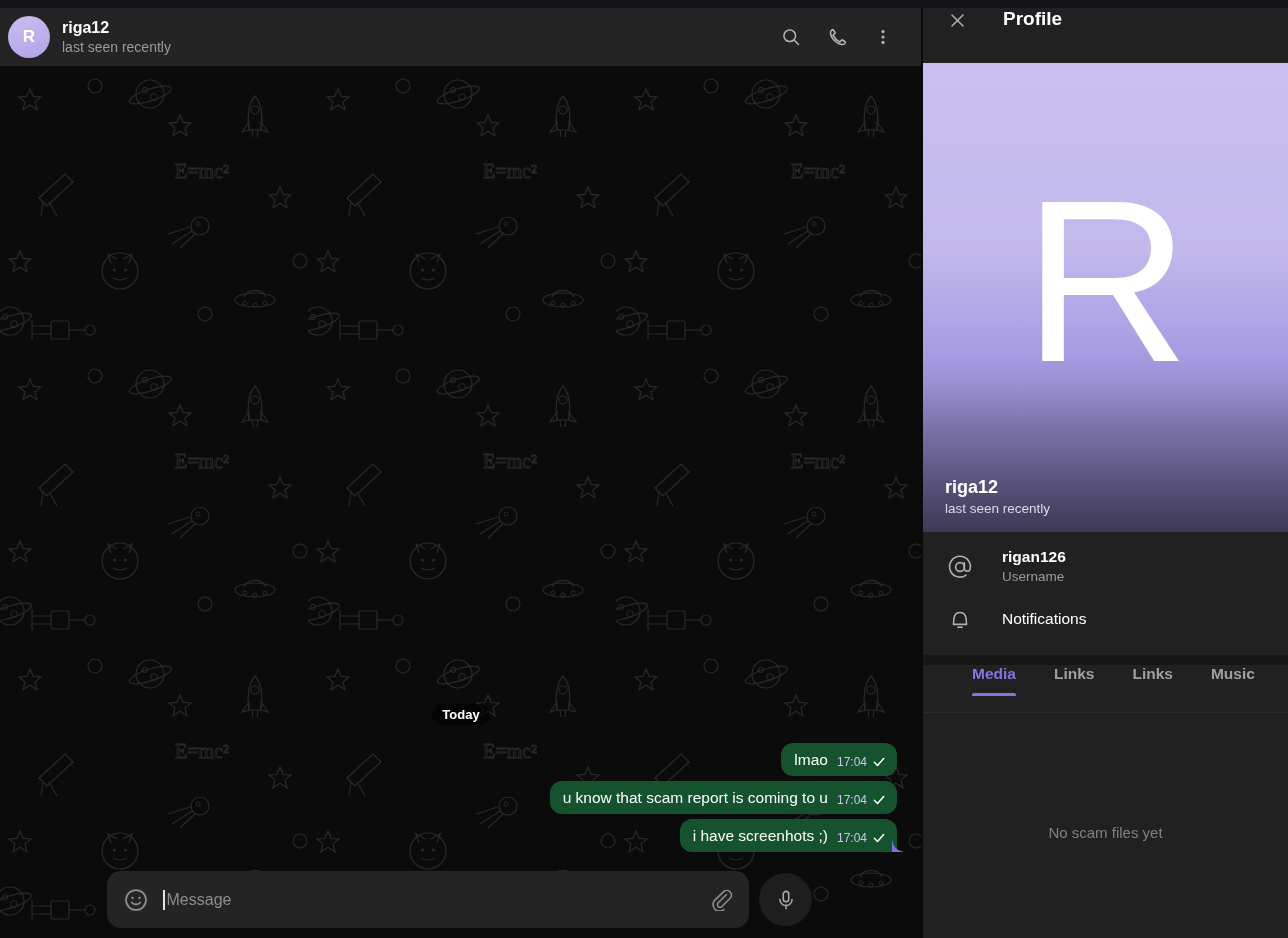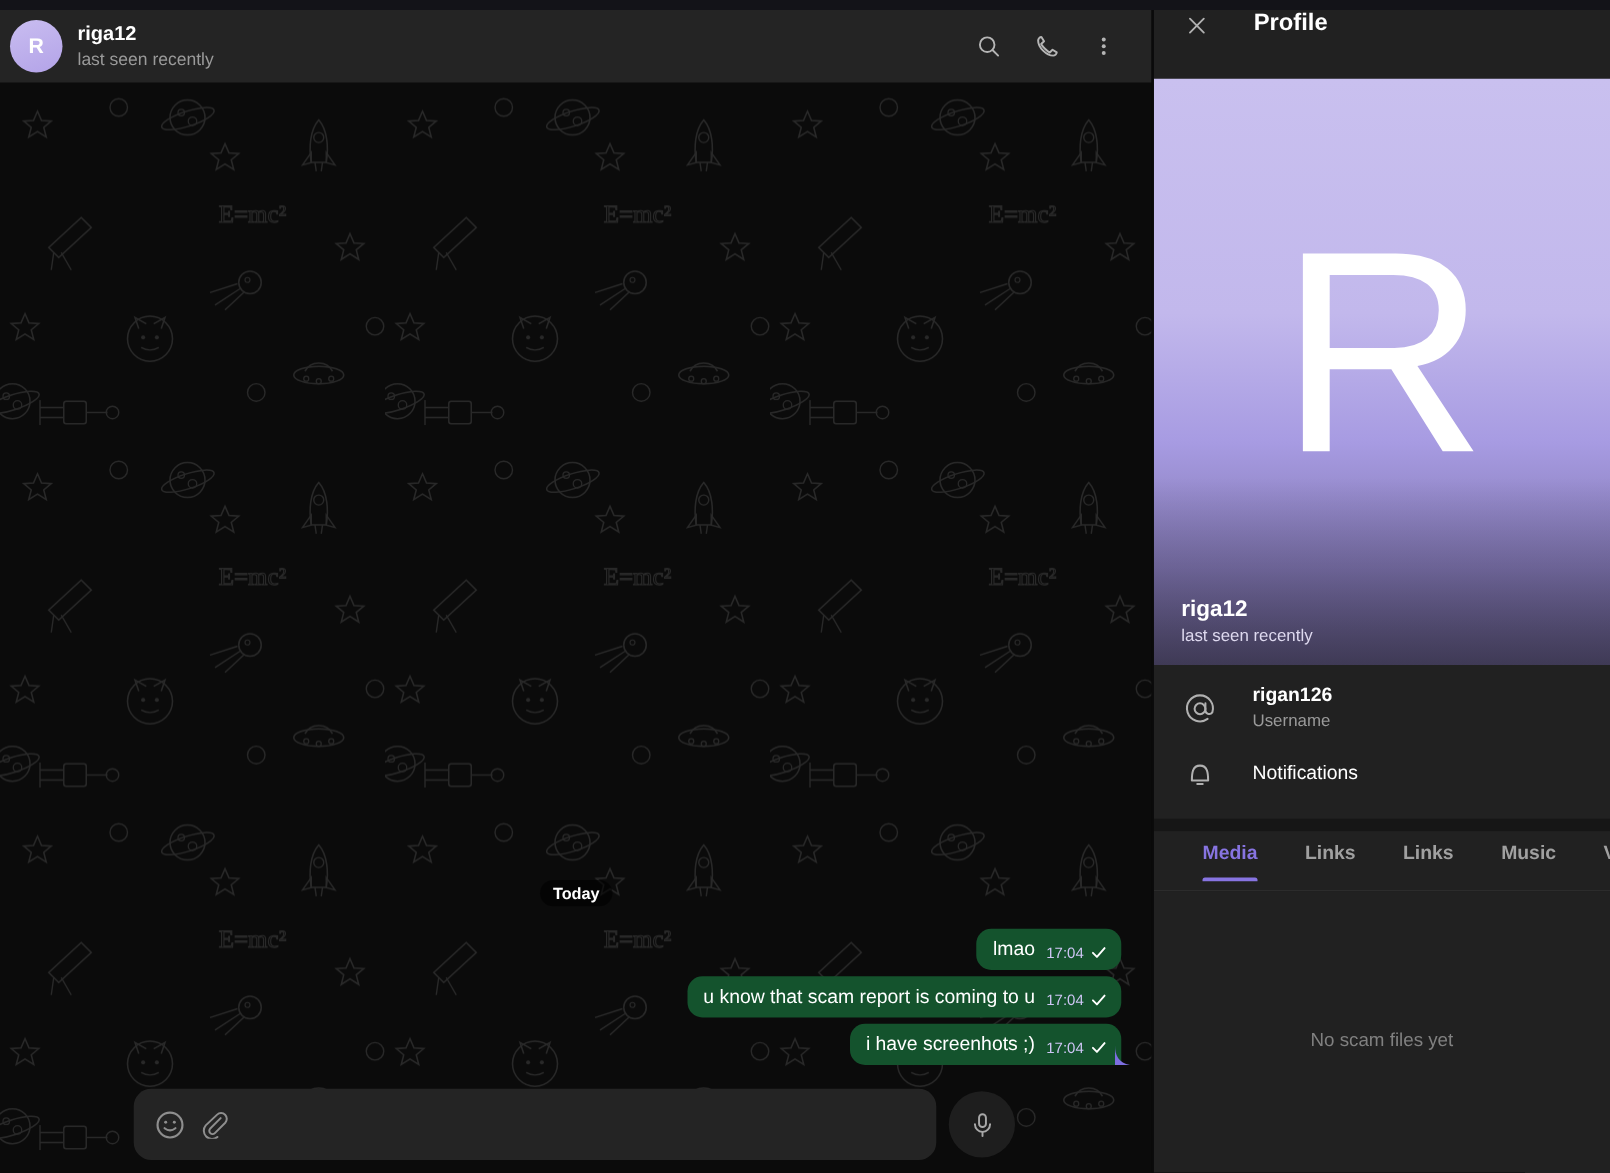--- a/index.html
+++ b/index.html
@@ -309,24 +309,24 @@
   .info-sub { color: #9a9a9a; font-size: 13.5px; line-height: 18px; margin-top: 1px; }
 
   .section-gap {
     height: 10px;
     background: #161616;
   }
 
   
   .tabs-bar {
     display: flex;
-    align-items: center;
+    align-items: flex-start;
     height: 48px;
     background: #212121;
-    padding-left: 20px;
+    padding-left: 30px;
     position: relative;
     overflow: hidden;
   }
   .tab {
     position: relative;
     color: #a0a0a0;
     font-size: 15.5px;
     font-weight: bold;
     padding: 0 19px 13px 19px;
     white-space: nowrap;
@@ -519,20 +519,24 @@
     <div class="composer">
       <div class="composer-field">
         <div class="emoji-btn">
           <svg width="26" height="26" viewBox="0 0 24 24" fill="none" stroke="#8e8e8e" stroke-width="1.6">
             <circle cx="12" cy="12" r="9.2"></circle>
             <circle cx="8.8" cy="10" r="1.1" fill="#8e8e8e" stroke="none"></circle>
             <circle cx="15.2" cy="10" r="1.1" fill="#8e8e8e" stroke="none"></circle>
             <path d="M8 14.4 Q12 17.6 16 14.4" stroke-linecap="round"></path>
           </svg>
         </div>
+        <div class="msg-input-wrap">
+          <span class="caret"></span>
+          <span class="msg-placeholder">Message</span>
+        </div>
         <div class="clip-btn">
           <svg width="24" height="24" viewBox="0 0 24 24" fill="none" stroke="#8e8e8e" stroke-width="1.6" stroke-linecap="round" stroke-linejoin="round">
             <path d="M17.5 7.5 L9.2 15.8 a2.6 2.6 0 0 0 3.7 3.7 l8.3-8.3 a4.6 4.6 0 0 0-6.5-6.5 L5.6 13.3 a6.6 6.6 0 0 0 9.3 9.3"></path>
           </svg>
         </div>
       </div>
       <div class="mic-btn">
         <svg width="22" height="22" viewBox="0 0 24 24" fill="none" stroke="#a8a8a8" stroke-width="1.7" stroke-linecap="round">
           <rect x="9" y="2.6" width="6" height="11.2" rx="3"></rect>
           <path d="M5.4 11.4 a6.6 6.6 0 0 0 13.2 0"></path>

